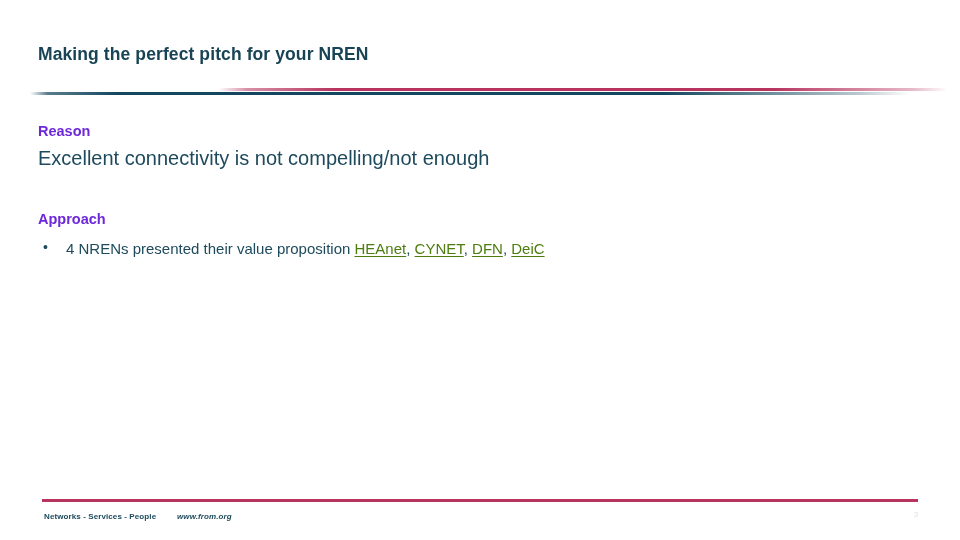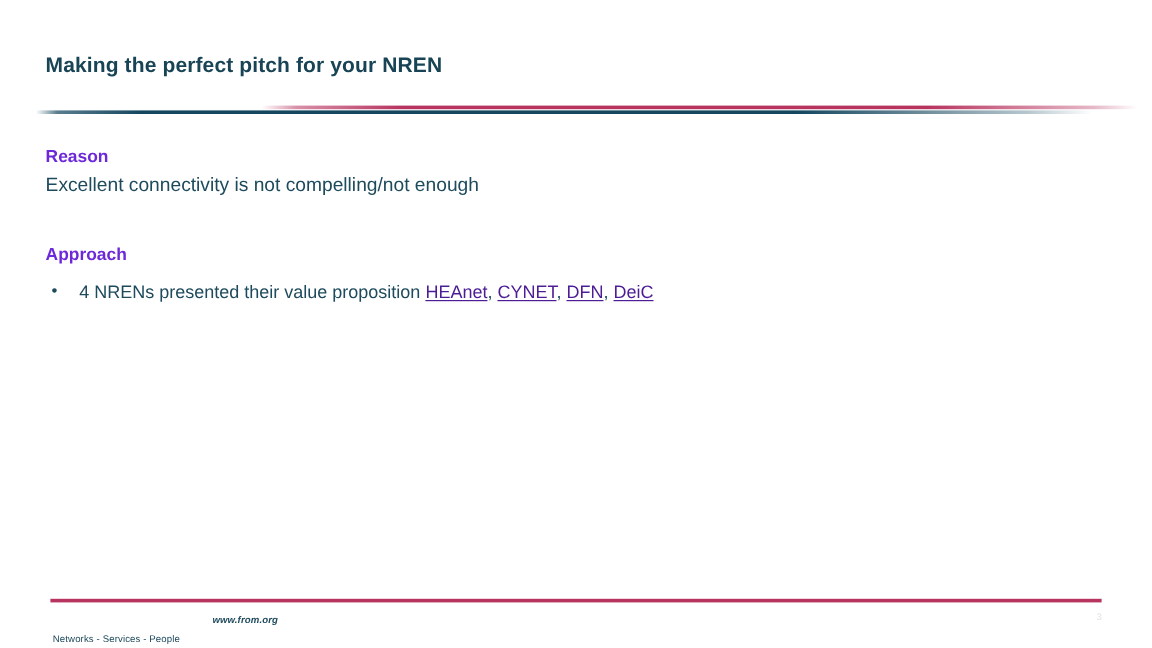--- a/index.html
+++ b/index.html
@@ -93,21 +93,21 @@
     width: 880px;
     color: #1d4a5c;
   }
   .block-heading {
     font-size: 14.5px;
     font-weight: bold;
     color: #6d28d9;
     line-height: 1.35;
   }
   .block-text {
-    font-size: 16px;
+    font-size: 20px;
     font-weight: normal;
     color: #1d4a5c;
     line-height: 1.4;
     margin-top: 2px;
   }
   .spacer-block {
     height: 38px;
   }
   .bullet-list {
     margin: 10px 0 0 0;
@@ -125,40 +125,40 @@
   }
   .bullet-item::before {
     content: "\2022";
     position: absolute;
     left: 5px;
     top: -1px;
     font-size: 14px;
     color: #1d4a5c;
   }
   .link {
-    color: #4c1d95;
+    color: #4d7c0f;
     text-decoration: underline;
     text-underline-offset: 2px;
   }
 
   
   .footer-rule {
     position: absolute;
     left: 42px;
     top: 499px;
     width: 876px;
     height: 2.5px;
     background: #b7345f;
   }
   .footer-tagline {
     position: absolute;
     left: 44px;
-    top: 528px;
+    top: 512px;
     font-size: 8px;
-    font-weight: normal;
+    font-weight: bold;
     color: #1d4a5c;
     letter-spacing: 0.1px;
     white-space: nowrap;
   }
   .footer-url {
     position: absolute;
     left: 177px;
     top: 512px;
     font-size: 8px;
     font-weight: bold;

